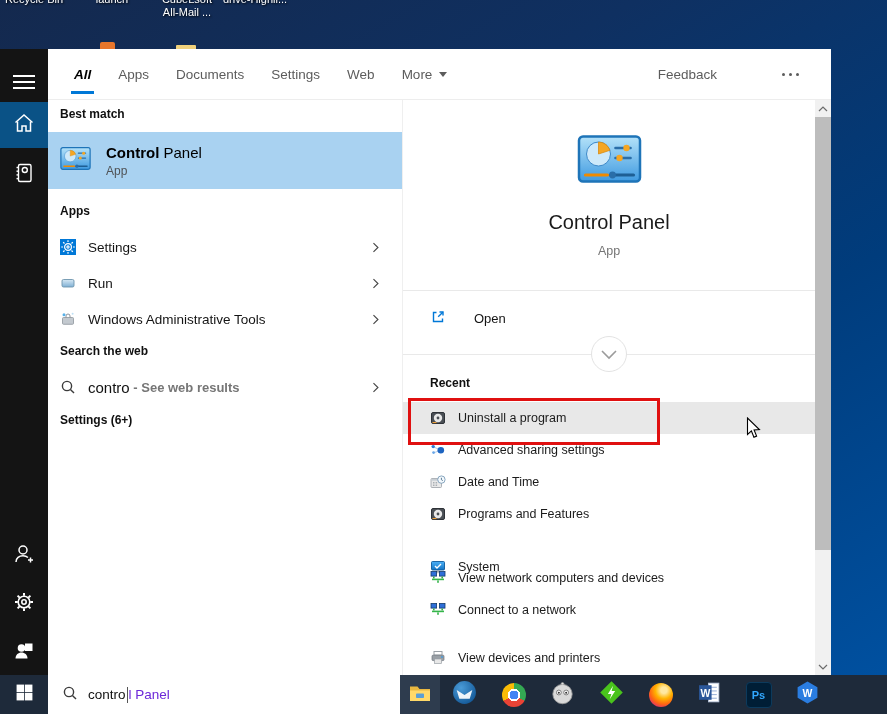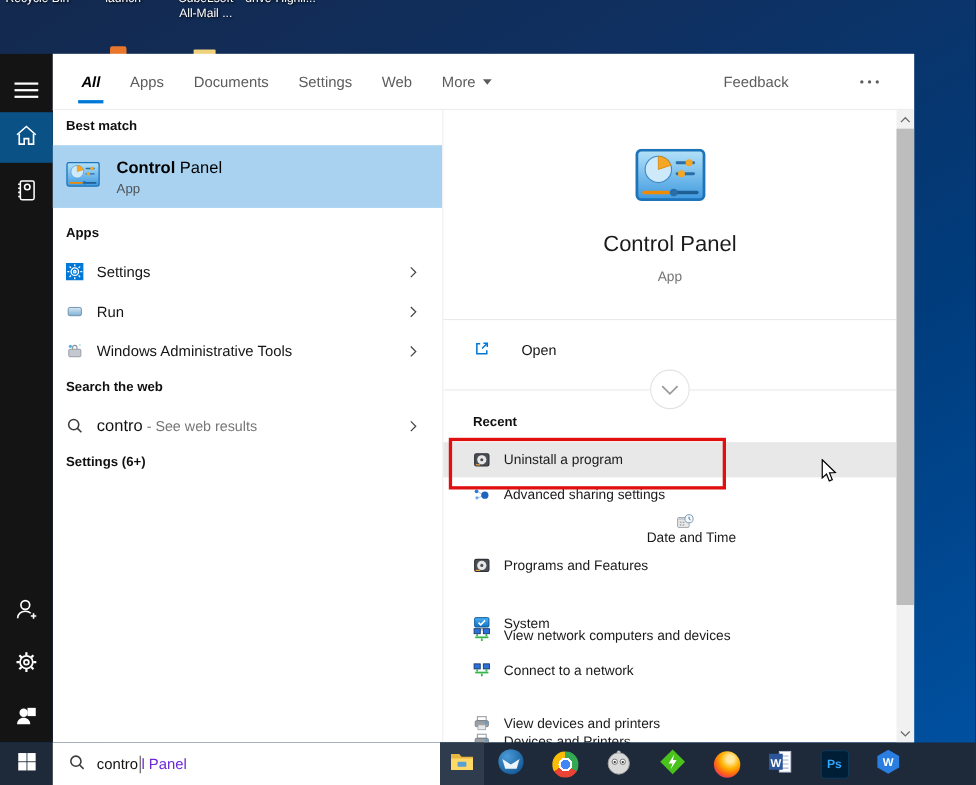--- a/index.html
+++ b/index.html
@@ -338,21 +338,21 @@
 
   <div class="lheader" style="top:344px;">Search the web</div>
 
   <div class="lrow" style="top:369px;">
     <span class="ic">
         <svg width="16" height="16">
           <use href="#magicon"></use>
         </svg>
       </span>
     <span class="lbl" style="font-size:15px;color:#111;">contro</span>
-    <span style="font-size:13px;color:#767676;white-space:pre;"> - See web results</span>
+    <span style="font-size:13px;color:#767676;white-space:pre;font-weight:bold;"> - See web results</span>
     <span class="chev">
         <svg width="13" height="13">
           <use href="#chevr"></use>
         </svg>
       </span>
   </div>
 
   <div class="lheader" style="top:413px;">Settings (6+)</div>
 
   <div class="vline"></div>
@@ -402,21 +402,21 @@
         <line x1="4" y1="5" x2="10" y2="8" stroke="#9bbde4" stroke-width="0.8"></line>
         <line x1="4.5" y1="10.5" x2="10" y2="8.5" stroke="#9bbde4" stroke-width="0.8"></line>
         <circle cx="3.2" cy="4.6" r="1.7" fill="#2f7cd6"></circle>
         <circle cx="3.6" cy="10.6" r="1.4" fill="#6aa7e8"></circle>
         <circle cx="10.8" cy="8.2" r="3.3" fill="#1d64c0"></circle>
         </svg>
     </span>
     <span class="lbl">Advanced sharing settings</span>
   </div>
 
-  <div class="rrow" style="top:466px;flex-direction:column;">
+  <div class="rrow" style="top:466px;">
     <span class="ic">
       <svg width="16" height="16" viewBox="0 0 16 16">
         <rect x="1" y="4.5" width="10.5" height="9" rx="1" fill="#e9e9e9" stroke="#9aa0a6" stroke-width="0.8"></rect>
         <rect x="1.4" y="4.9" width="9.7" height="1.8" fill="#c7cdd3"></rect>
         <g fill="#9aa0a6">
             <rect x="3" y="8.2" width="1.5" height="1.2"></rect>
             <rect x="5.6" y="8.2" width="1.5" height="1.2"></rect>
         <rect x="3" y="10.6" width="1.5" height="1.2"></rect>
             <rect x="5.6" y="10.6" width="1.5" height="1.2"></rect>
           </g>
@@ -460,26 +460,20 @@
     <span class="lbl">Connect to a network</span>
   </div>
 
   <div class="rrow" style="top:642px;">
     <span class="ic"><svg width="16" height="16">
           <use href="#printericon"></use>
         </svg></span>
     <span class="lbl">View devices and printers</span>
   </div>
 
-  <div class="rrow" style="top:658px;">
-    <span class="ic"><svg width="16" height="16">
-          <use href="#printericon"></use>
-        </svg></span>
-    <span class="lbl">Devices and Printers</span>
-  </div>
 
   <div id="sb-track"></div>
   <div class="sb-arrow" style="top:100px;">
     <svg width="10" height="6" viewBox="0 0 10 6">
         <polyline points="1,5 5,1 9,5" fill="none" stroke="#6b6b6b" stroke-width="1.2"></polyline>
       </svg>
   </div>
   <div id="sb-thumb"></div>
   <div class="sb-arrow" style="top:658px;">
     <svg width="10" height="6" viewBox="0 0 10 6">

